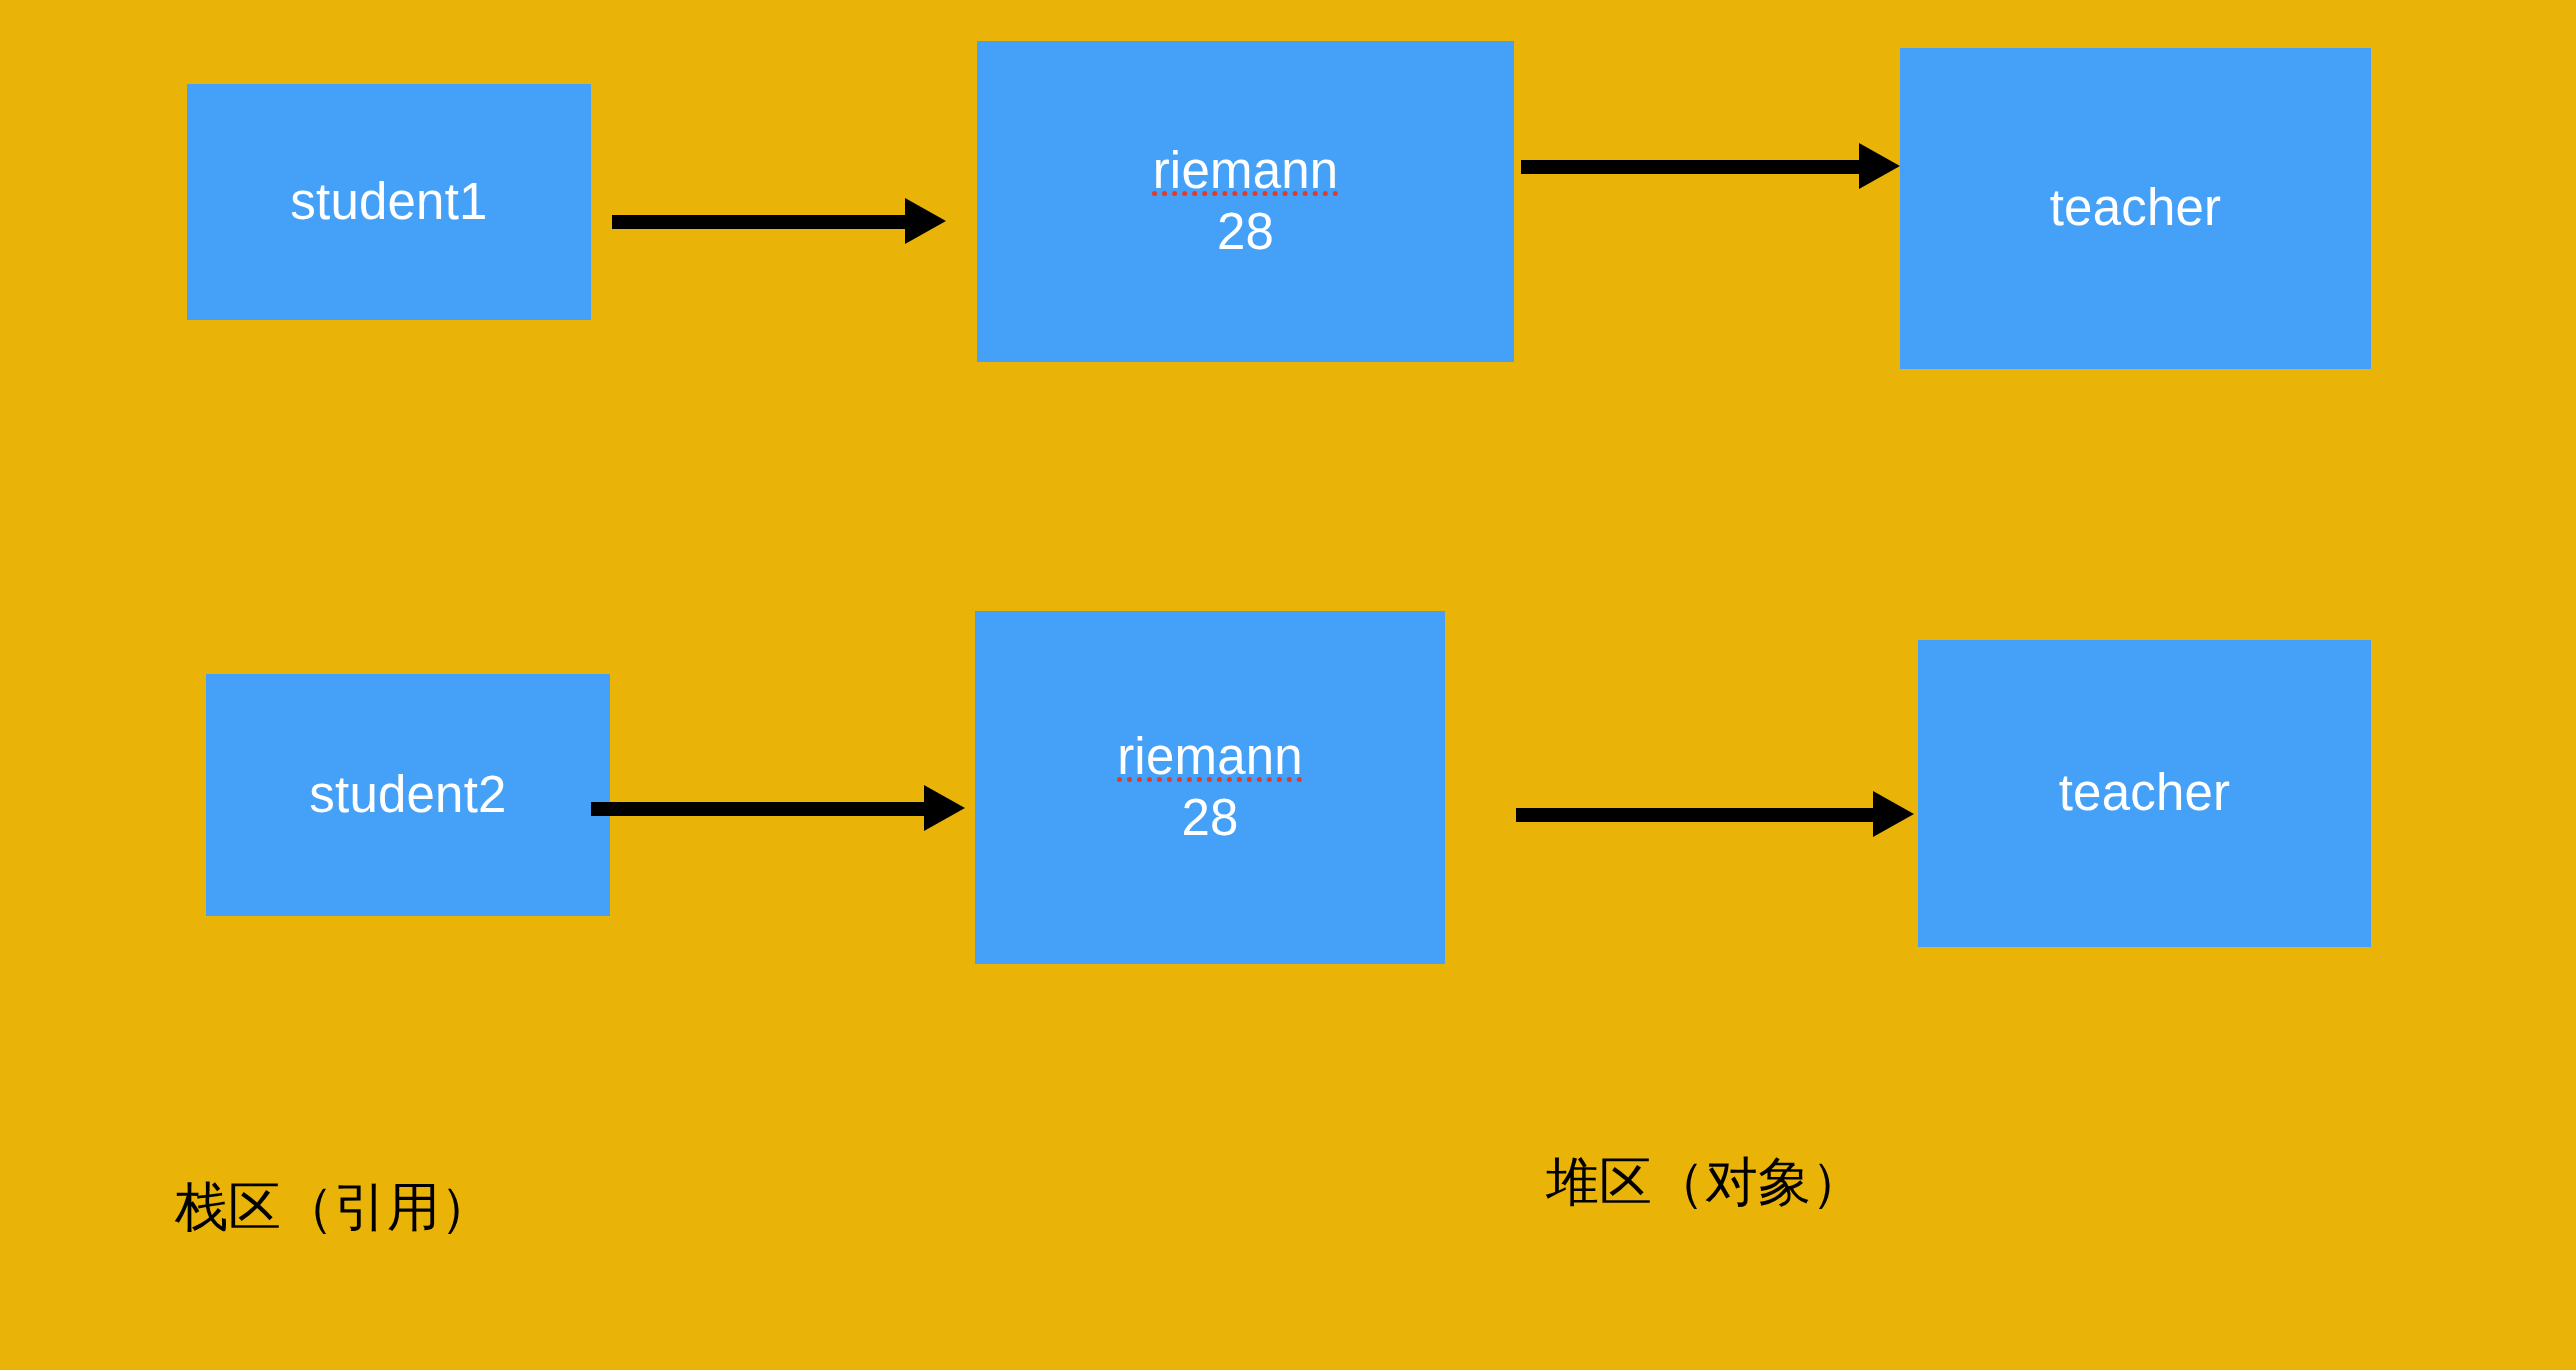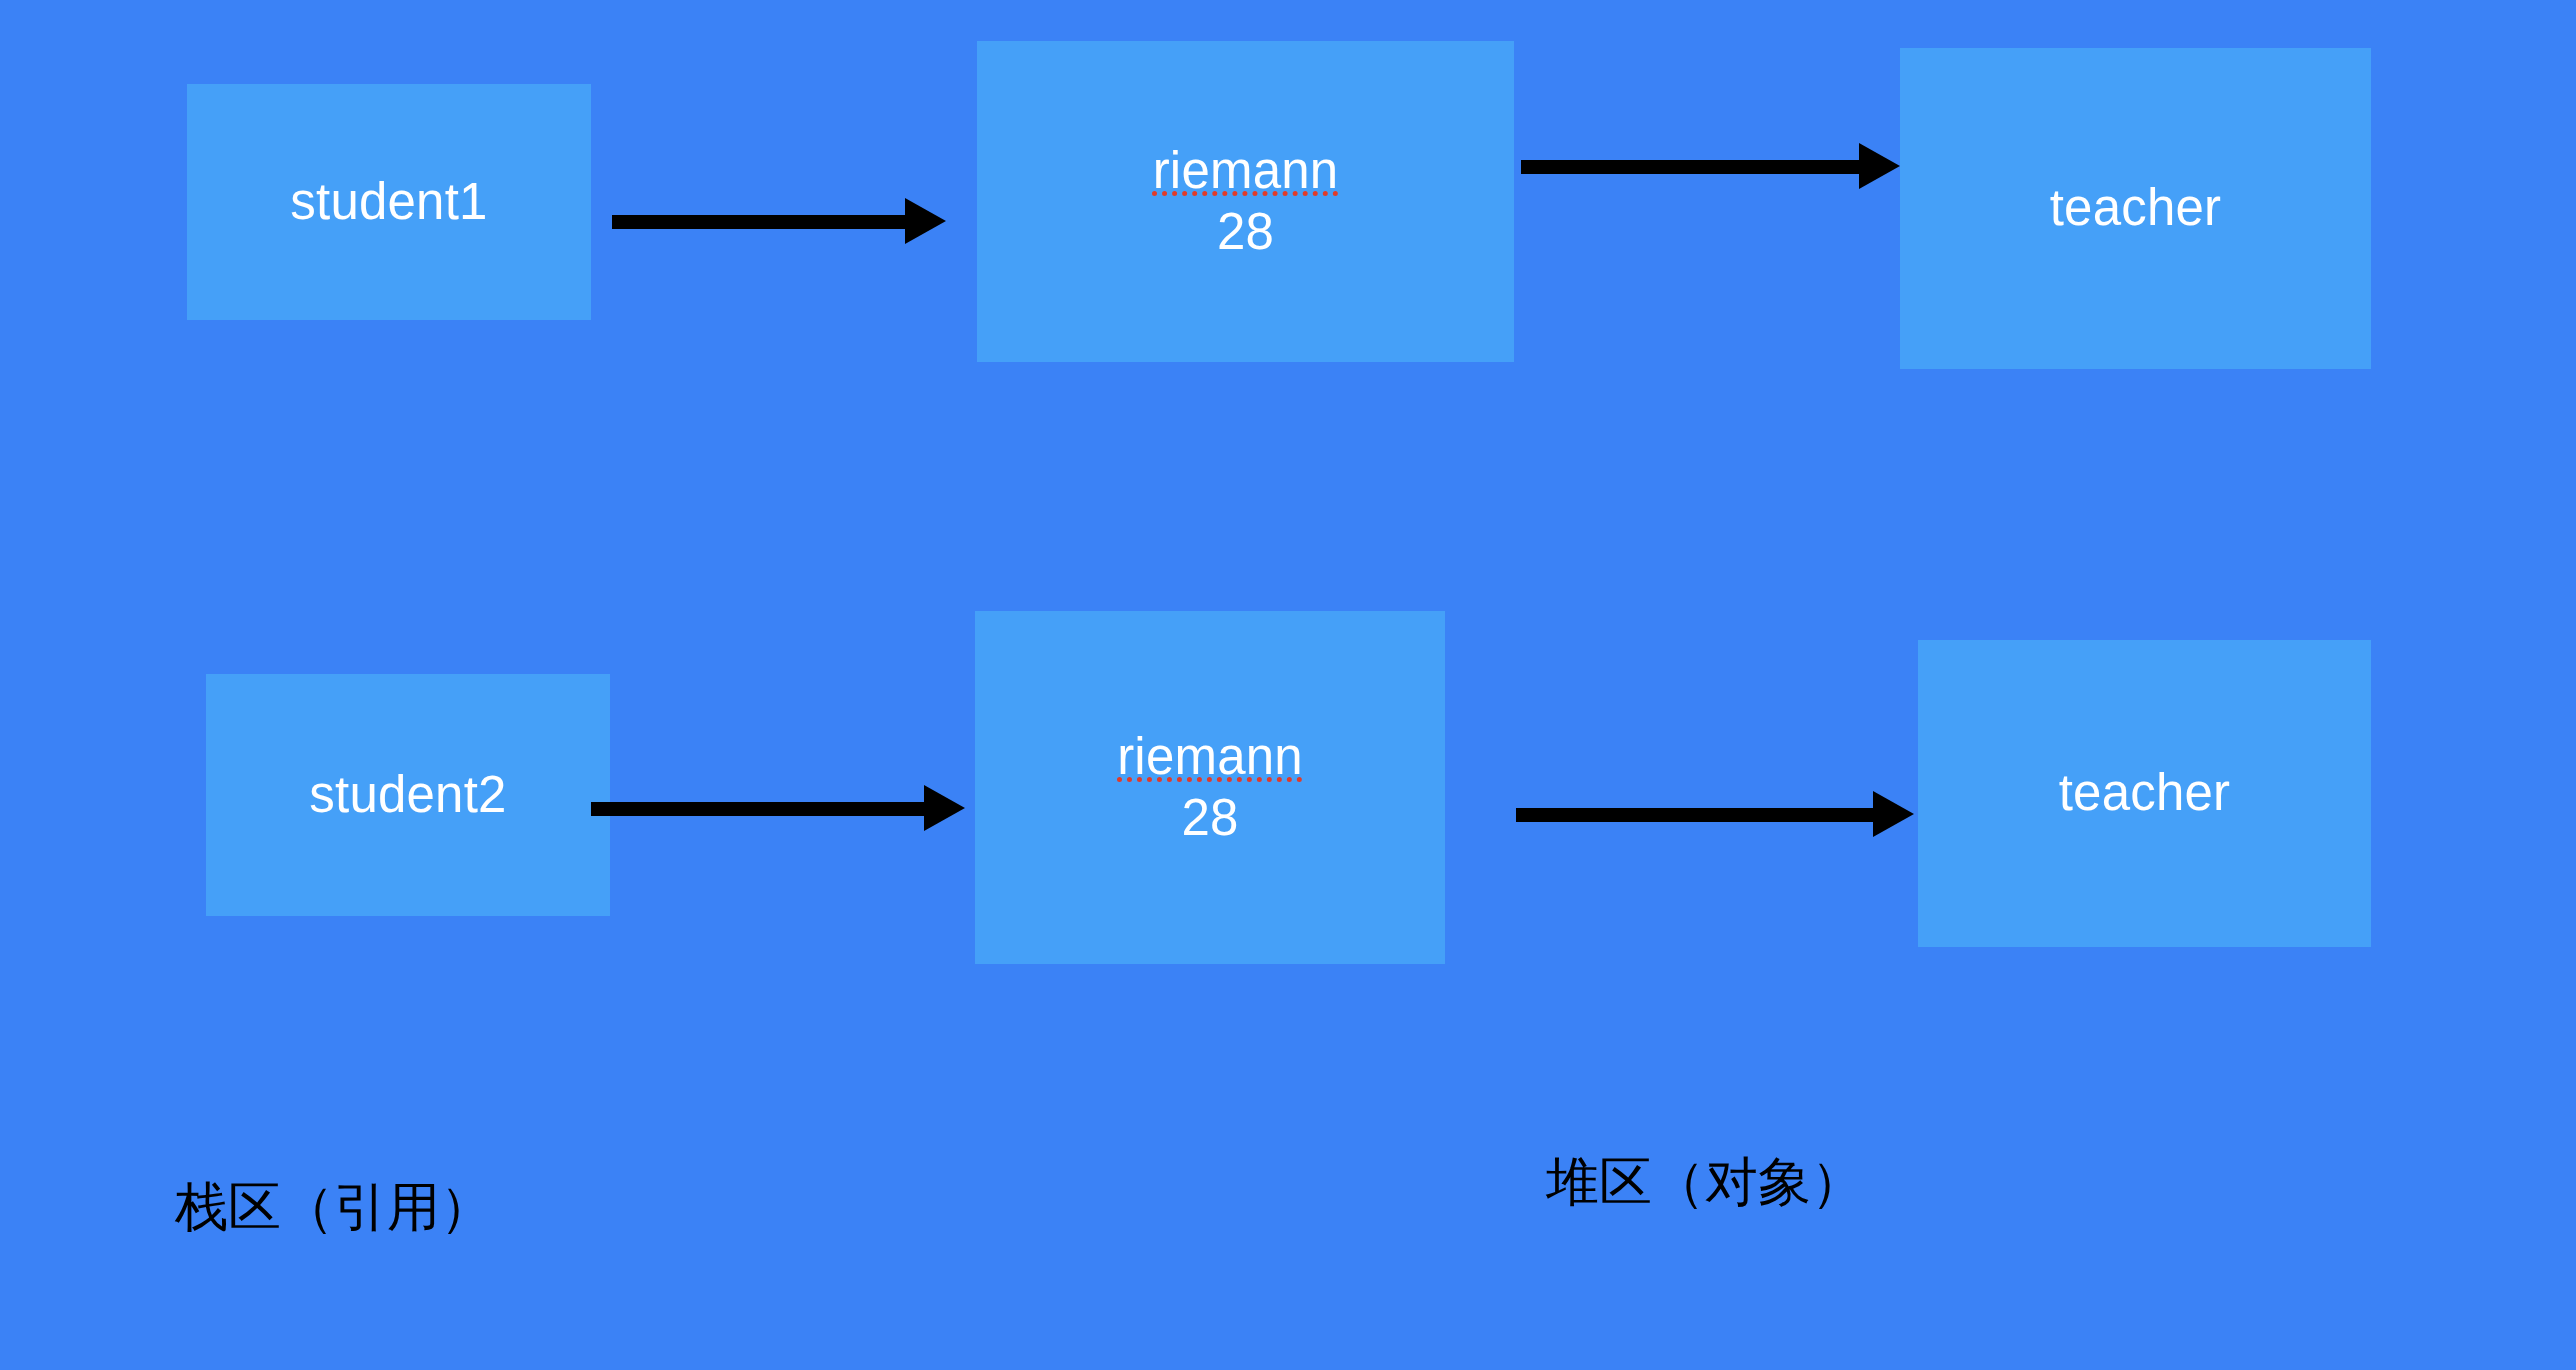--- a/index.html
+++ b/index.html
@@ -7,21 +7,21 @@
     padding: 0;
     background: #ffffff;
   }
   body {
     font-family: "Liberation Sans", "DejaVu Sans", sans-serif;
   }
   #canvas {
     position: relative;
     width: 2576px;
     height: 1371px;
-    background: #3b82f6;
+    background: #eab308;
     overflow: hidden;
     text-align: center;
   }
   .node {
     position: absolute;
     background: #45a0f8;
     display: flex;
     flex-direction: column;
     align-items: center;
     justify-content: center;

